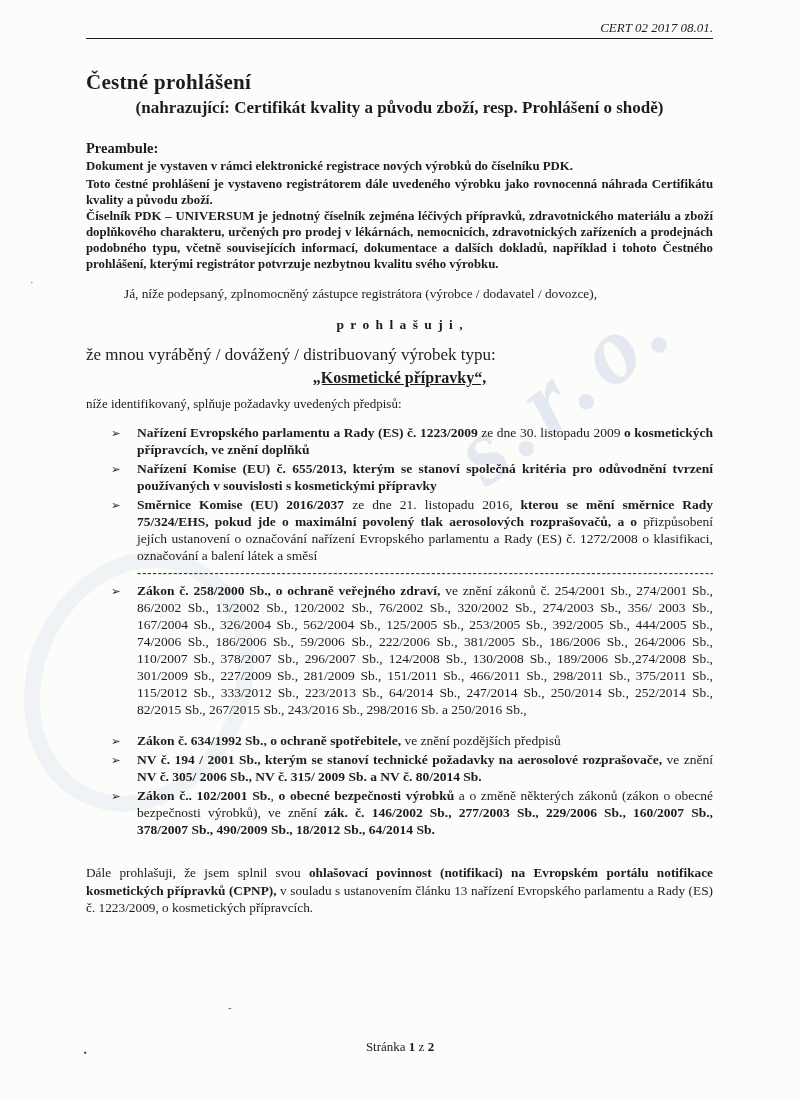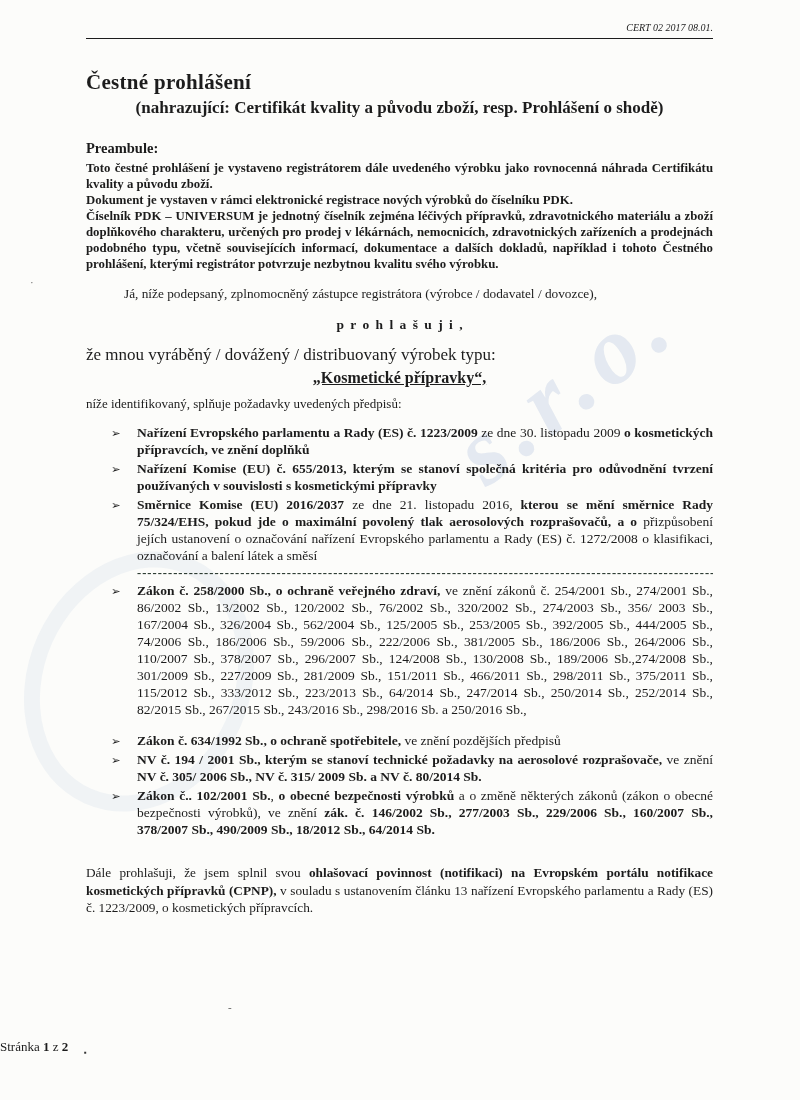--- a/index.html
+++ b/index.html
@@ -31,40 +31,40 @@
   }
   .wm-loop {
     position: absolute; z-index: 0;
     left: 28px; top: 548px;
     width: 190px; height: 235px;
     border: 16px solid rgba(140, 168, 210, 0.10);
     border-radius: 50%;
     transform: rotate(24deg);
     pointer-events: none;
   }
-  .header-ref { text-align: right; font-style: italic; font-size: 10px; line-height: 15px; }
+  .header-ref { text-align: right; font-style: italic; font-size: 13px; line-height: 15px; }
   .header-rule { border: none; border-top: 1.5px solid #1c1c1c; margin: 3px 0 0 0; }
   .title { margin: 30px 0 0 0; text-align: left; font-size: 21px; font-weight: bold; letter-spacing: 0.3px; line-height: 26px; }
   .subtitle { margin-top: 4px; text-align: center; font-weight: bold; font-size: 17px; line-height: 18px; }
   .preamble-heading { margin-top: 22px; font-weight: bold; font-size: 14.5px; line-height: 19px; }
   .preamble-p { margin: 0; font-weight: bold; font-size: 12.8px; line-height: 16px; text-align: justify; }
   .preamble-p.first { margin-top: 2px; }
   .intro { margin: 13px 0 0 0; font-size: 13.3px; line-height: 17px; text-indent: 38px; }
   .verb { margin-top: 14px; text-align: center; font-weight: bold; font-size: 13.5px; line-height: 18px; word-spacing: 3px; }
   .product-line { margin: 12px 0 0 0; font-size: 17px; line-height: 17px; }
   .product-type { margin-top: 5px; text-align: center; font-weight: bold; font-size: 16px; line-height: 20px; }
   .product-type .u { text-decoration: underline; }
   .req-intro { margin: 7px 0 0 0; font-size: 13px; line-height: 17px; }
   .reg-list { margin-top: 12px; font-size: 13.5px; }
   .li { position: relative; padding-left: 51px; text-align: justify; line-height: 17px; margin-bottom: 2px; }
   .li .bullet { position: absolute; left: 25px; top: 1px; font-size: 11.5px; }
   .divider { padding-left: 51px; overflow: hidden; white-space: nowrap; font-weight: bold; font-size: 12.5px; line-height: 14px; letter-spacing: 1px; margin: 2px 0 2px 0; color: #24342a; }
   .list-gap { height: 12px; }
   .closing { margin: 26px 0 0 0; font-size: 13.3px; line-height: 17.5px; text-align: justify; }
-  .footer { position: absolute; z-index: 1; left: 0; right: 0; bottom: 45px; font-size: 13px; }
+  .footer { position: absolute; z-index: 1; left: 0; right: 0; bottom: 45px; text-align: center; font-size: 13px; }
   .artifact { position: absolute; z-index: 1; color: #666; }
   .artifact-1 { left: 30px; top: 276px; font-size: 11px; }
   .artifact-2 { left: 84px; top: 1048px; font-size: 8px; color: #333; }
   .artifact-3 { left: 228px; top: 1001px; font-size: 11px; color: #555; }
   b { font-weight: bold; }
 </style>
 </head>
 <body>
 
 <div class="page">
@@ -74,22 +74,22 @@
 
   <div class="content">
 
     <div class="header-ref">CERT 02 2017 08.01.</div>
     <hr class="header-rule">
 
     <h1 class="title">Čestné prohlášení</h1>
     <div class="subtitle">(nahrazující: Certifikát kvality a původu zboží, resp. Prohlášení o shodě)</div>
 
     <div class="preamble-heading">Preambule:</div>
+    <p class="preamble-p">Dokument je vystaven v rámci elektronické registrace nových výrobků do číselníku PDK.</p>
     <p class="preamble-p first">Toto čestné prohlášení je vystaveno registrátorem dále uvedeného výrobku jako rovnocenná náhrada Certifikátu kvality a původu zboží.</p>
-    <p class="preamble-p">Dokument je vystaven v rámci elektronické registrace nových výrobků do číselníku PDK.</p>
     <p class="preamble-p">Číselník PDK – UNIVERSUM je jednotný číselník zejména léčivých přípravků, zdravotnického materiálu a zboží doplňkového charakteru, určených pro prodej v lékárnách, nemocnicích, zdravotnických zařízeních a prodejnách podobného typu, včetně souvisejících informací, dokumentace a dalších dokladů, například i tohoto Čestného prohlášení, kterými registrátor potvrzuje nezbytnou kvalitu svého výrobku.</p>
 
     <p class="intro">Já, níže podepsaný, zplnomocněný zástupce registrátora (výrobce / dodavatel / dovozce),</p>
     <div class="verb">p r o h l a š u j i ,</div>
     <p class="product-line">že mnou vyráběný / dovážený  / distribuovaný výrobek typu:</p>
     <div class="product-type"><span class="u">„Kosmetické přípravky“,</span></div>
     <p class="req-intro">níže identifikovaný, splňuje požadavky uvedených předpisů:</p>
 
     <div class="reg-list">
 

